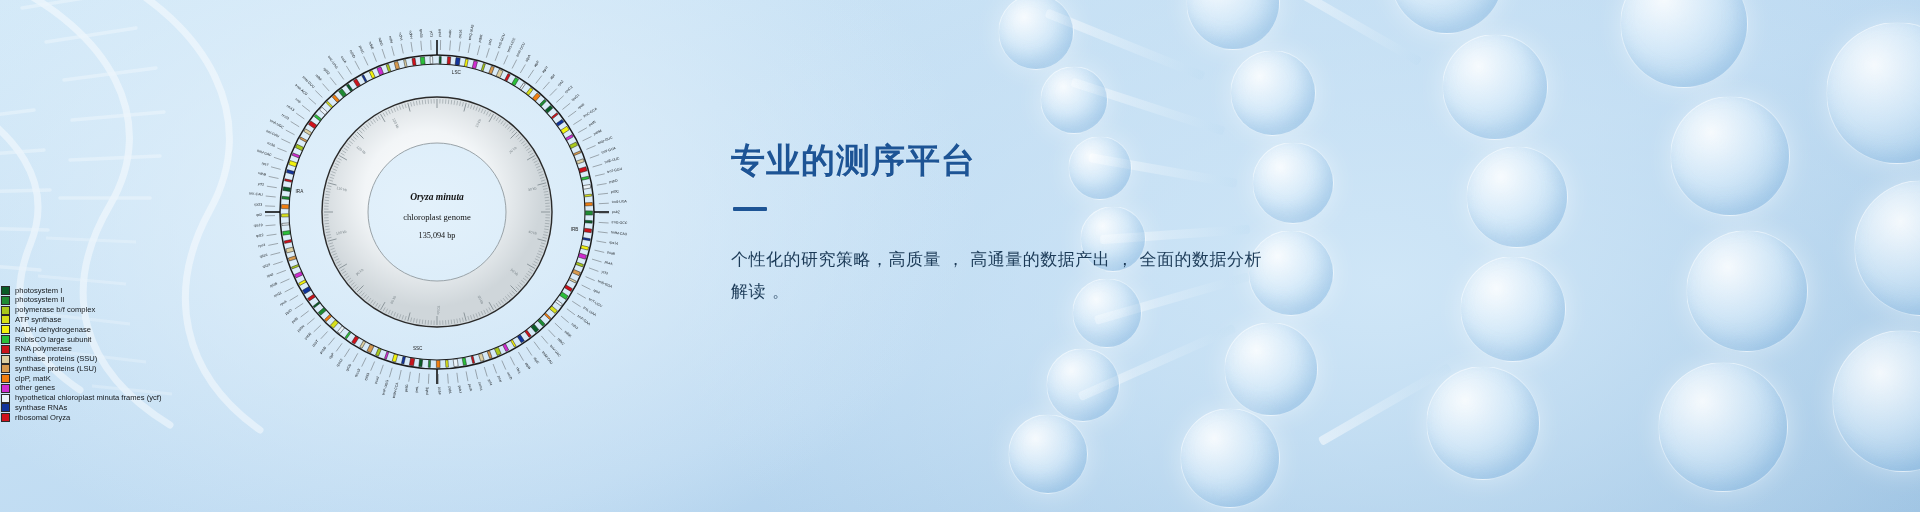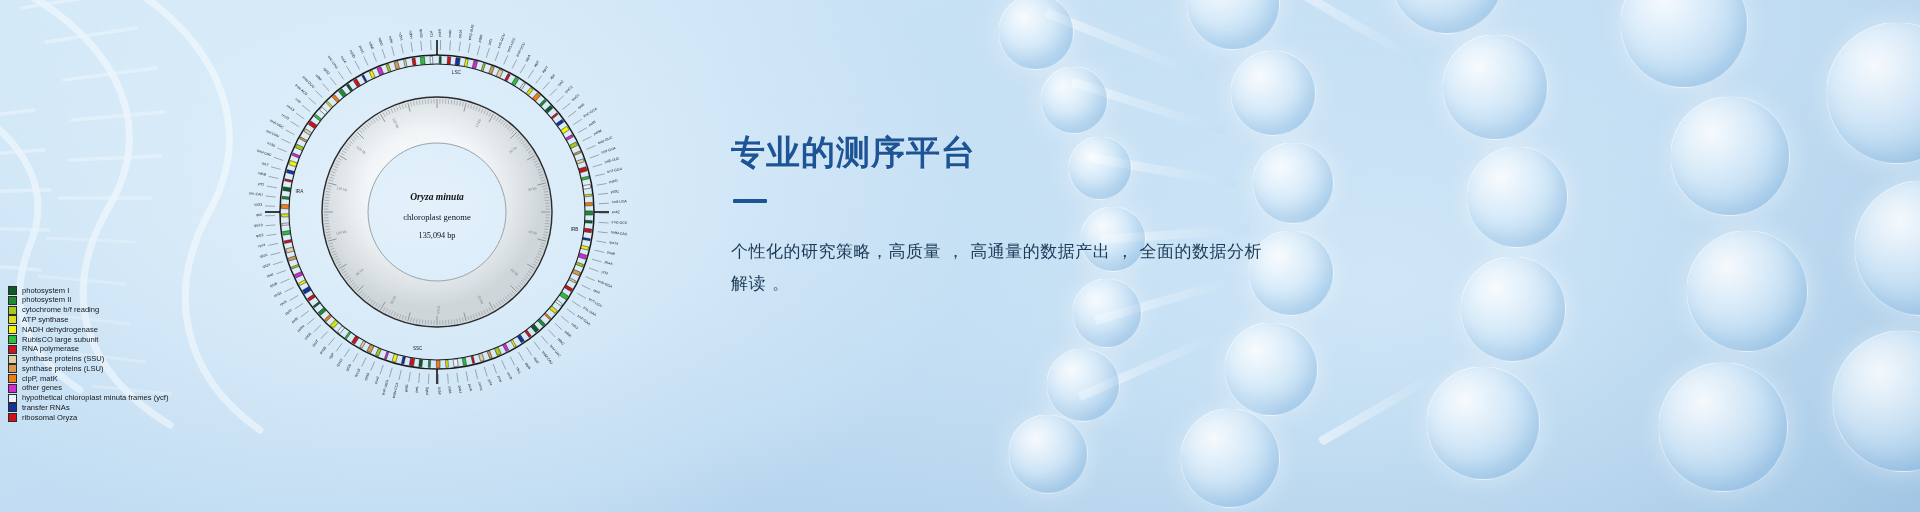--- a/index.html
+++ b/index.html
@@ -28,32 +28,32 @@
   .rung{position:absolute;background:linear-gradient(90deg,rgba(255,255,255,.50),rgba(180,215,240,.18));border-radius:3px;}
 
   
   .dnaline{position:absolute;left:-40px;top:-30px;opacity:.55;}
 
   
   #genome{position:absolute;left:240px;top:10px;width:410px;height:400px;}
   #genome svg{display:block;}
 
   
-  #legend{position:absolute;left:8px;top:286px;width:240px;}
+  #legend{position:absolute;left:1px;top:286px;width:240px;}
   .legend-row{display:flex;align-items:center;height:9.2px;margin-bottom:.6px;}
   .swatch{
     width:7px;height:7px;flex:0 0 7px;border:1px solid #2b2b2b;margin-right:5px;
   }
   .legend-label{
     font-size:7.6px;line-height:8px;color:#14181c;white-space:nowrap;
     font-family:"Liberation Sans","DejaVu Sans",sans-serif;
   }
 
   
-  #copy{position:absolute;left:731px;top:132px;width:640px;}
+  #copy{position:absolute;left:731px;top:140px;width:640px;}
   #headline{
     font-size:34px;font-weight:bold;letter-spacing:1px;color:#1d5495;
     line-height:1.2;margin:0;
     font-family:"DejaVu Sans","Liberation Sans",sans-serif;
     text-shadow:0 1px 0 rgba(255,255,255,.35);
   }
   #rule{width:34px;height:4px;background:#1d5495;margin:26px 0 32px 2px;border-radius:1px;}
   #subcopy{
     font-size:17px;line-height:1.9;color:#1b3a57;letter-spacing:.5px;
     margin:0;max-width:540px;
@@ -764,21 +764,21 @@
       <div class="legend-row">
         <span class="swatch" style="background: rgb(11, 92, 39);"></span>
         <span class="legend-label">photosystem I</span>
       </div>
       <div class="legend-row">
         <span class="swatch" style="background: rgb(31, 139, 51);"></span>
         <span class="legend-label">photosystem II</span>
       </div>
       <div class="legend-row">
         <span class="swatch" style="background: rgb(168, 200, 28);"></span>
-        <span class="legend-label">cytochrome b/f reading</span>
+        <span class="legend-label">polymerase b/f complex</span>
       </div>
       <div class="legend-row">
         <span class="swatch" style="background: rgb(215, 224, 26);"></span>
         <span class="legend-label">ATP synthase</span>
       </div>
       <div class="legend-row">
         <span class="swatch" style="background: rgb(242, 242, 13);"></span>
         <span class="legend-label">NADH dehydrogenase</span>
       </div>
       <div class="legend-row">
@@ -804,21 +804,21 @@
       <div class="legend-row">
         <span class="swatch" style="background: rgb(207, 44, 207);"></span>
         <span class="legend-label">other genes</span>
       </div>
       <div class="legend-row">
         <span class="swatch" style="background: rgb(233, 242, 248);"></span>
         <span class="legend-label">hypothetical chloroplast minuta frames (ycf)</span>
       </div>
       <div class="legend-row">
         <span class="swatch" style="background: rgb(17, 51, 156);"></span>
-        <span class="legend-label">transfer RNAs</span>
+        <span class="legend-label">synthase RNAs</span>
       </div>
       <div class="legend-row">
         <span class="swatch" style="background: rgb(208, 17, 27);"></span>
         <span class="legend-label">ribosomal Oryza</span>
       </div>
     </div>
 
   <div id="copy">
     <h1 id="headline">专业的测序平台</h1>
     <div id="rule"></div>

